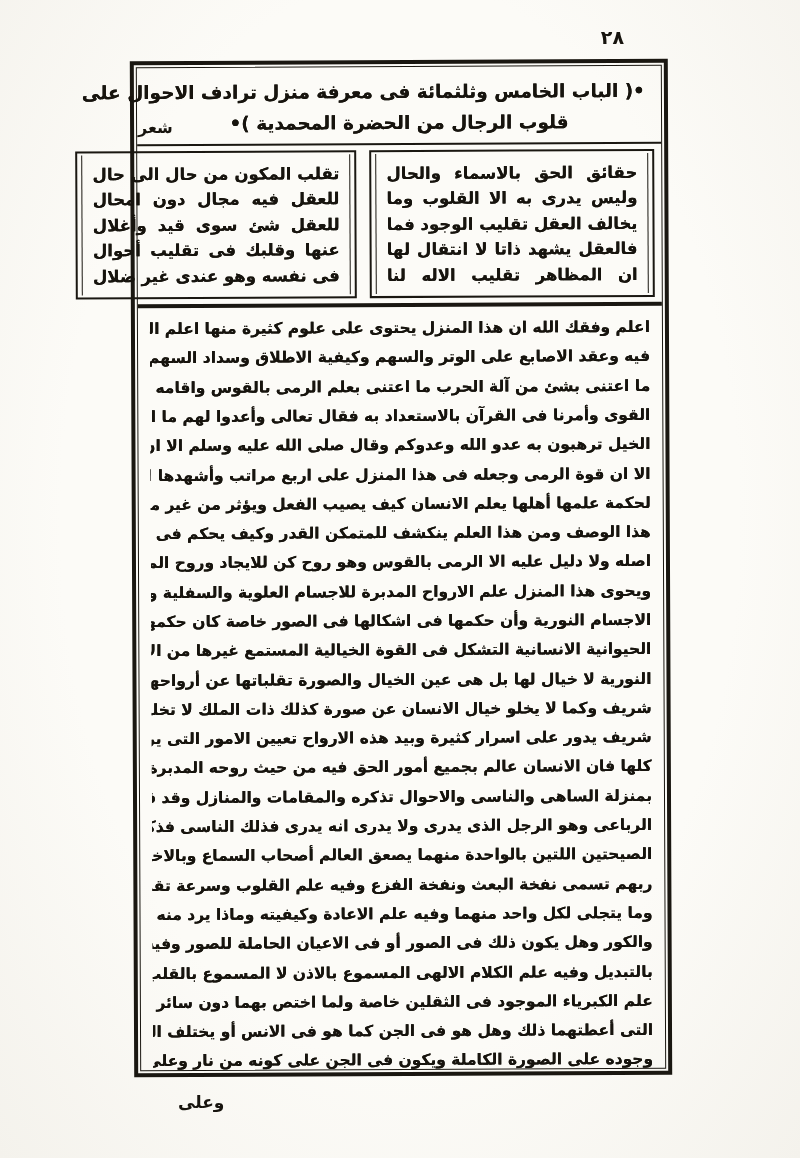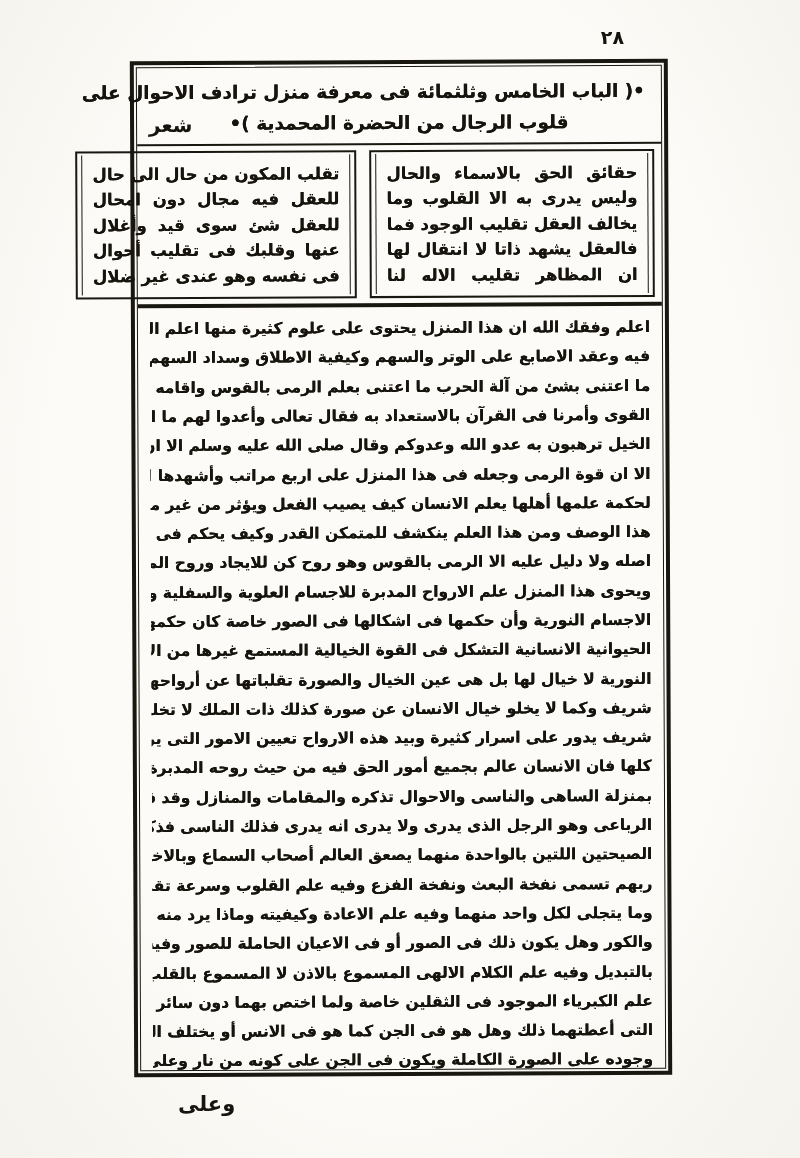--- a/index.html
+++ b/index.html
@@ -36,22 +36,22 @@
     text-align:center;
     padding:9px 16px 5px 16px;
     border-bottom:2.5px solid #1a1711;
   }
   .title-line {
     font-size:18.5px; font-weight:bold; line-height:31px;
     text-shadow:0 0 0.5px #17140e;
     white-space:nowrap;
   }
   .poetry-label {
-    position:absolute; left:12px; bottom:7px;
-    font-size:20px; font-weight:bold;
+    position:absolute; left:1px; bottom:7px;
+    font-size:16px; font-weight:bold;
   }
   
   .poetry-row {
     display:flex; gap:13px;
     padding:5px 7px 5px 7px;
     border-bottom:4px solid #1a1711;
   }
   .verse-box {
     flex:1;
     border:2px solid #1a1711;
@@ -76,21 +76,21 @@
     overflow:hidden;
   }
   .prose-line {
     font-size:15.5px; font-weight:bold; line-height:29.3px;
     text-align:justify; text-align-last:justify;
     text-shadow:0 0 0.4px #17140e;
     white-space:nowrap; overflow:hidden;
   }
   .catchword {
     position:absolute; left:178px; top:1092px;
-    font-size:21px; font-weight:bold;
+    font-size:17px; font-weight:bold;
   }
 </style>
 </head>
 <body>
 
 <div class="scan">
 
   <div class="page-number">٢٨</div>
 
   <div class="frame">

